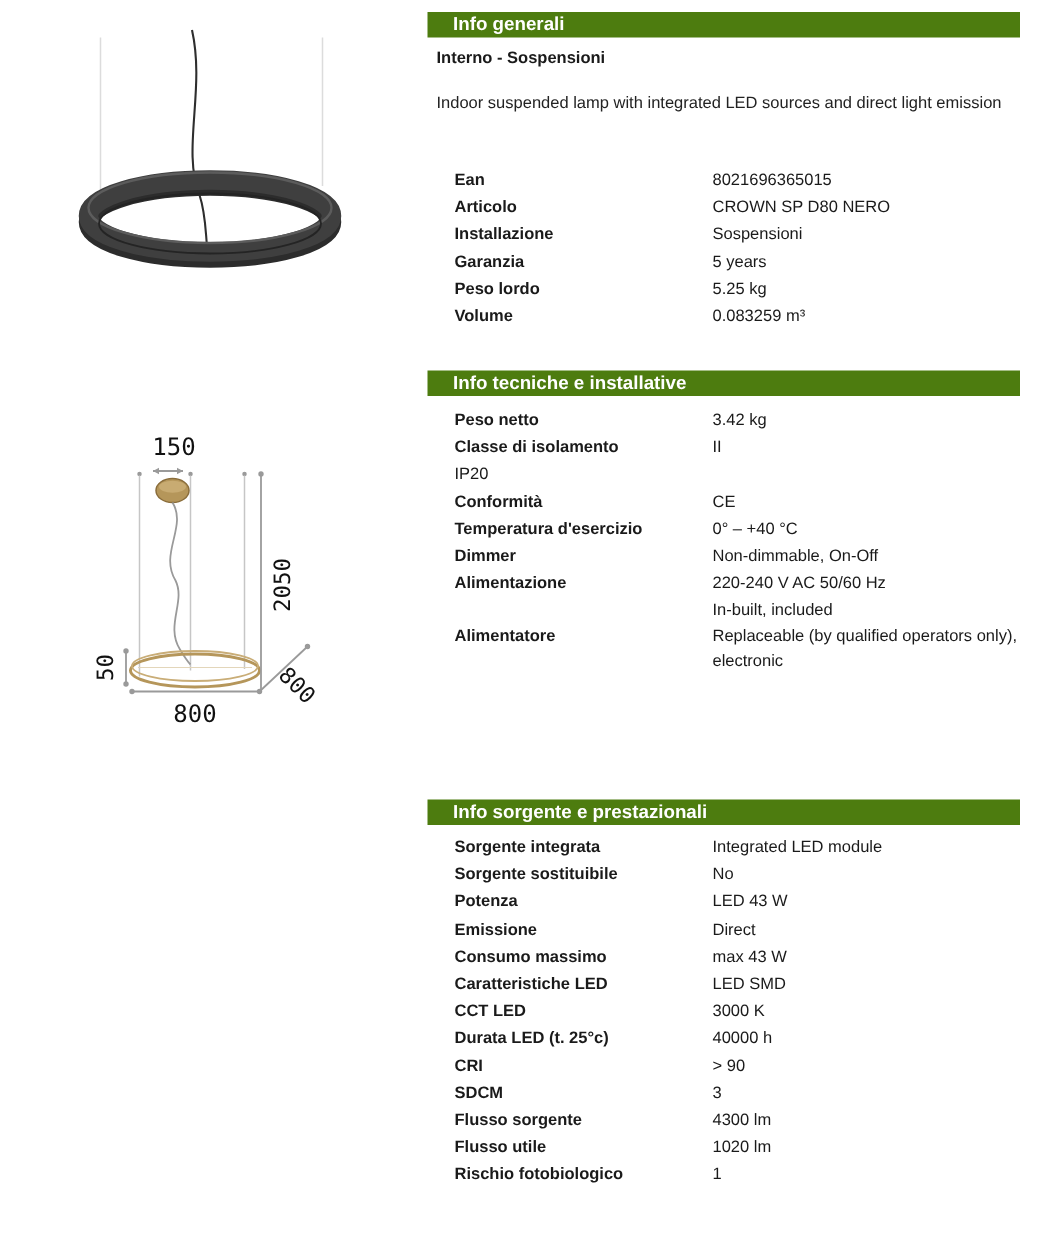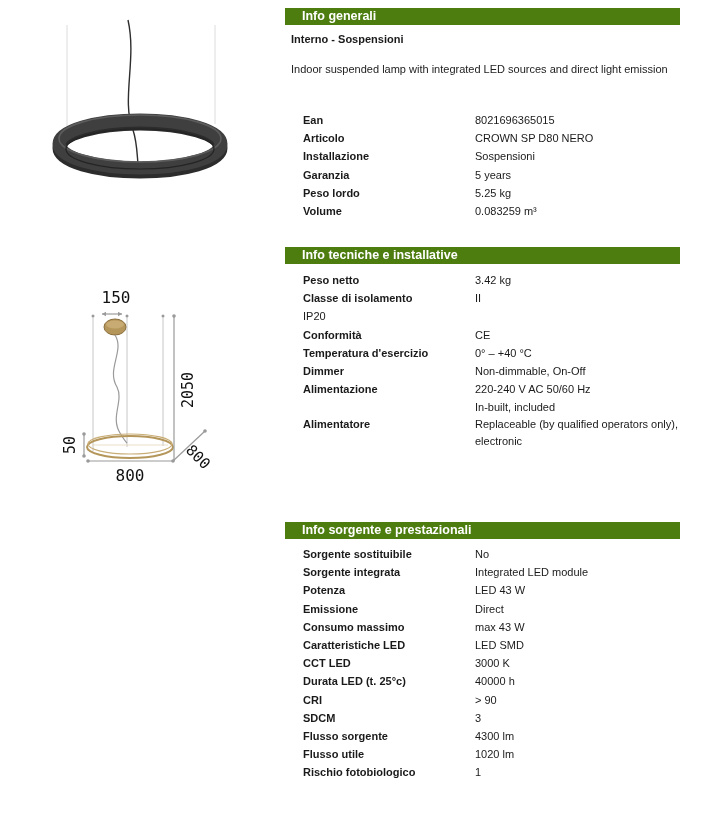--- a/index.html
+++ b/index.html
@@ -156,32 +156,32 @@
       </div>
     <div class="kv-row">
         <div class="kv-label">Alimentatore</div>
         <div class="kv-value">In-built, included
 Replaceable (by qualified operators only),
 electronic</div>
       </div>
   </div>
 </div>
 
-<div class="section" style="top:522px">
+<div class="section" style="top:533px">
   <div class="section-bar">Info sorgente e prestazionali</div>
   <div class="kv-table mt-xs">
     <div class="kv-row">
+        <div class="kv-label">Sorgente integrata</div>
+        <div class="kv-value">Integrated LED module</div>
+      </div>
+    <div class="kv-row">
         <div class="kv-label">Sorgente sostituibile</div>
         <div class="kv-value">No</div>
       </div>
     <div class="kv-row">
-        <div class="kv-label">Sorgente integrata</div>
-        <div class="kv-value">Integrated LED module</div>
-      </div>
-    <div class="kv-row">
         <div class="kv-label">Potenza</div>
         <div class="kv-value">LED 43 W</div>
       </div>
     <div class="kv-row">
         <div class="kv-label">Emissione</div>
         <div class="kv-value">Direct</div>
       </div>
     <div class="kv-row">
         <div class="kv-label">Consumo massimo</div>
         <div class="kv-value">max 43 W</div>

